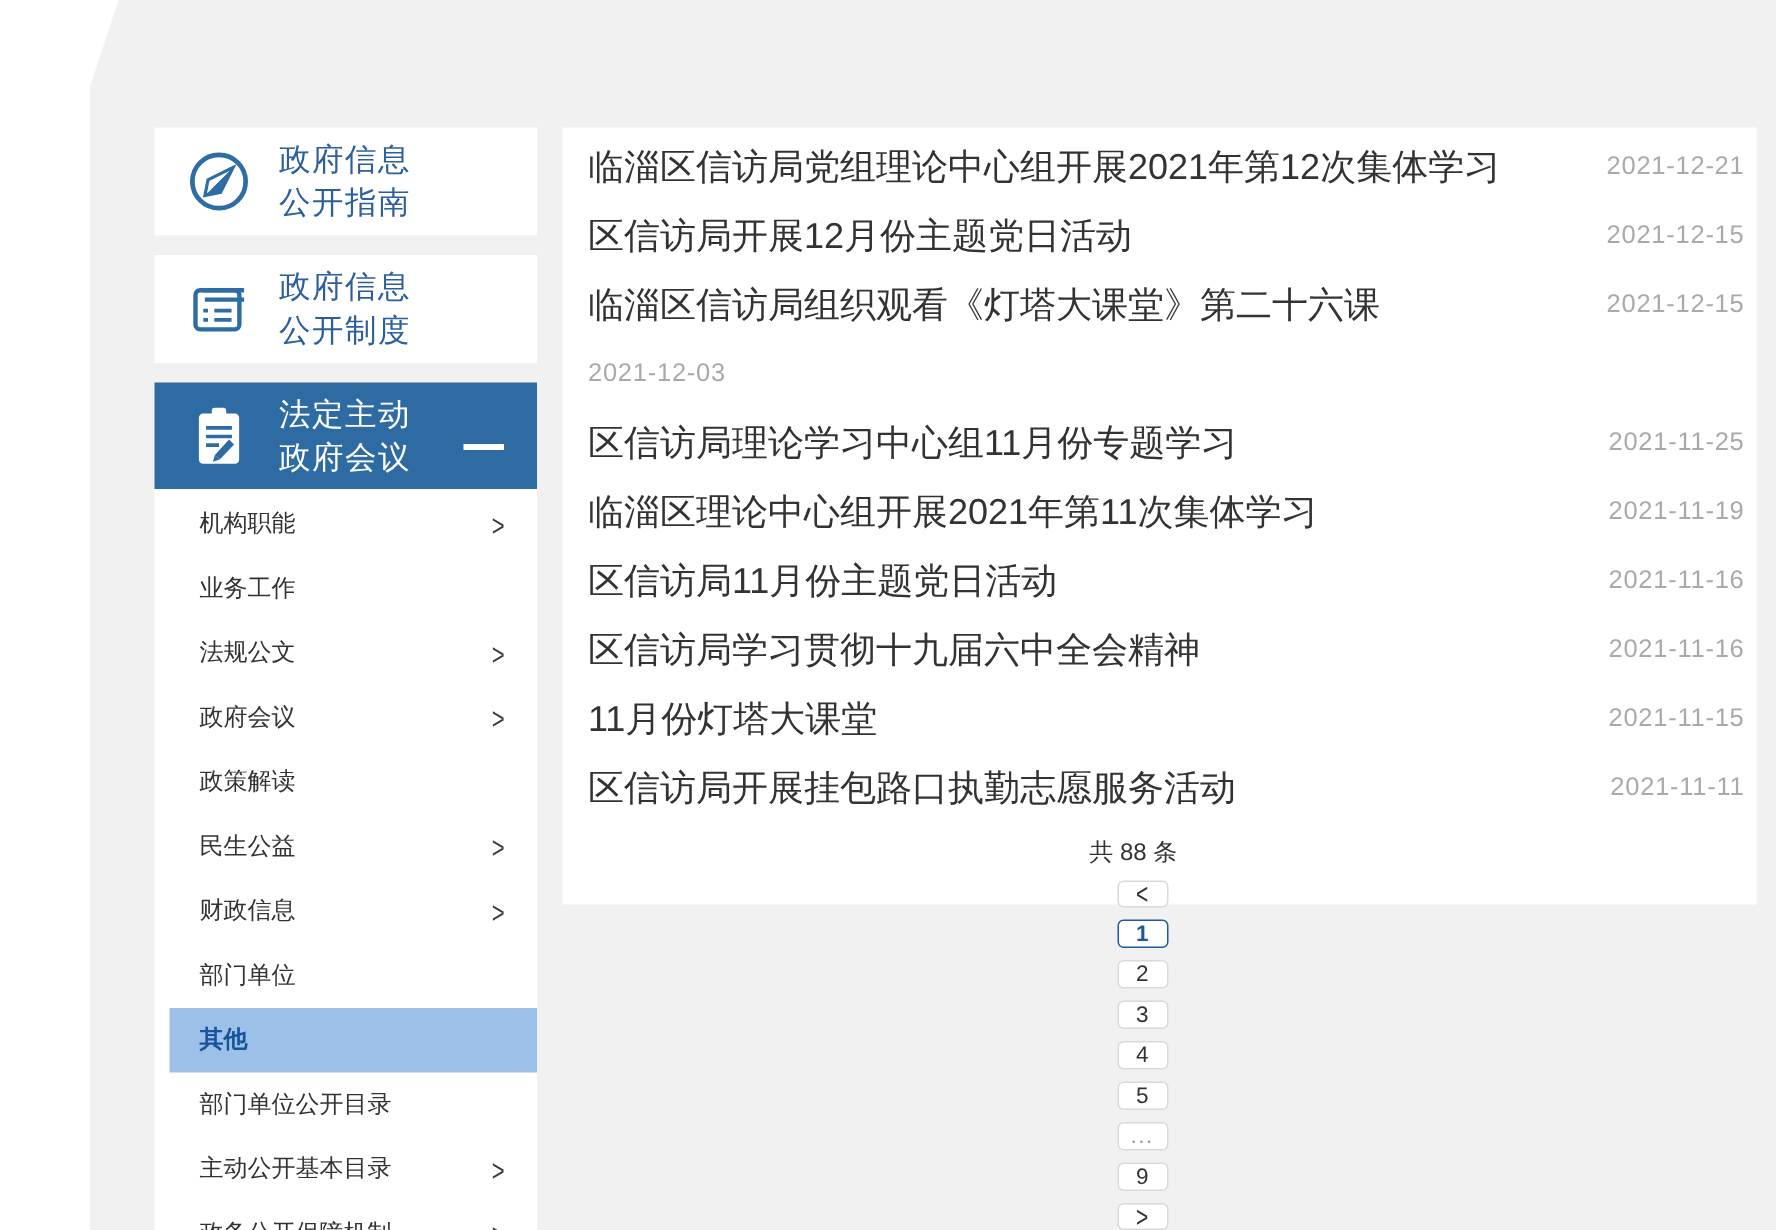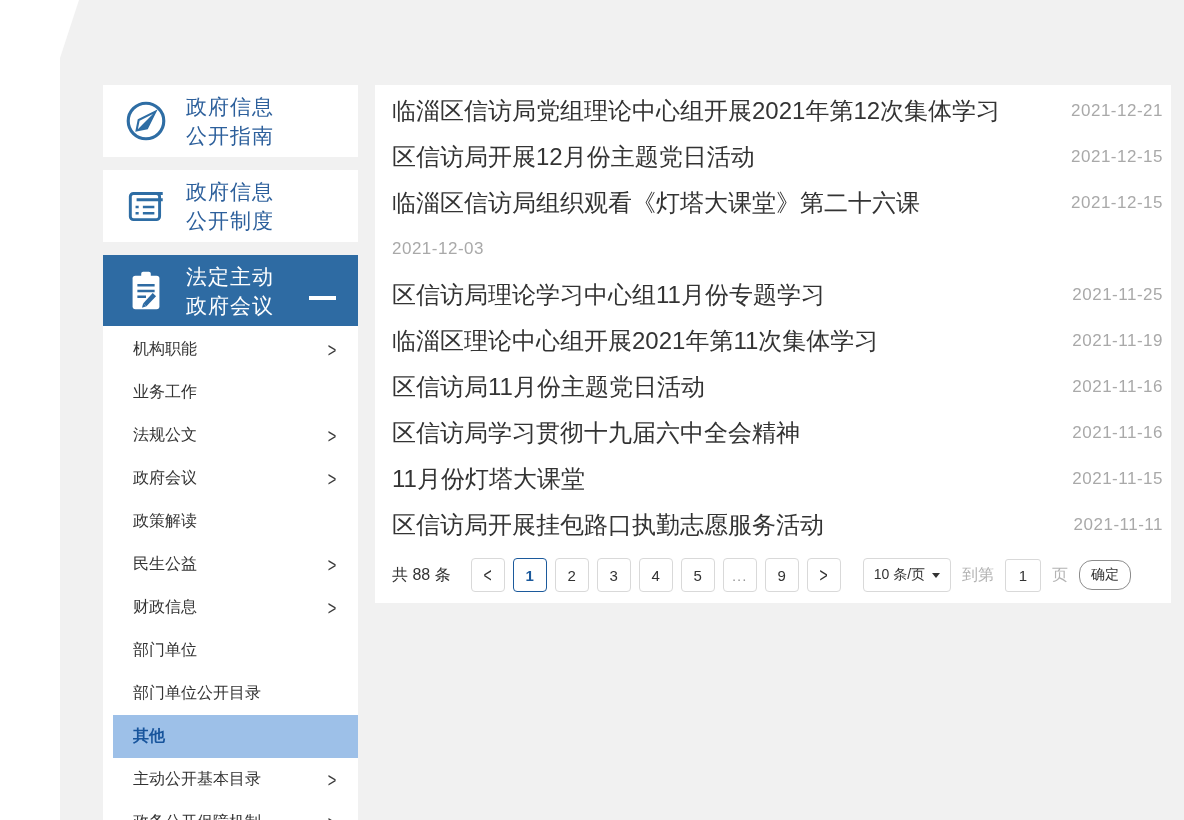--- a/index.html
+++ b/index.html
@@ -42,21 +42,21 @@
     background:#ffffff; padding-top:3px;
   }
   .article-row {
     height:46px; display:flex; align-items:center; justify-content:space-between;
     padding:0 8px 0 17px; cursor:pointer;
   }
   .article-title { font-size:24px; color:#333333; white-space:nowrap; }
   .article-date { font-size:17px; color:#a9a9a9; letter-spacing:0.5px; }
 
   
-  .pager { display:flex; align-items:center; gap:8px; margin-top:10px; padding:0 40px 0 17px; height:34px; }
+  .pager { display:flex; align-items:center; gap:8px; margin-top:10px; padding:0 40px 0 17px; height:34px;flex-direction:column; }
   .total { font-size:16px; color:#333333; margin-right:12px; white-space:nowrap; }
   .pbtn {
     min-width:34px; height:34px; padding:0 6px; border:1px solid #d9d9d9; border-radius:4px;
     background:#ffffff; display:flex; align-items:center; justify-content:center;
     font-size:15px; color:#333333; cursor:pointer;
   }
   .pbtn.chev { font-size:14px; transform-origin:center; }
   .pbtn.chev span { transform:scale(1.0,1.4); display:inline-block; }
   .pbtn.active { border-color:#1c5a9c; color:#1c5a9c; font-weight:bold; }
   .pbtn.ellipsis { color:#999999; letter-spacing:1px; }
@@ -166,27 +166,27 @@
         <div class="menu-item">
           <span>财政信息</span>
           <span class="arrow">&gt;</span>
         </div>
 
         <div class="menu-item">
           <span>部门单位</span>
           <span class="arrow"></span>
         </div>
 
-        <div class="menu-item">
-          <span>部门单位公开目录</span>
-          <span class="arrow"></span>
-        </div>
-
         <div class="menu-item active">
           <span>其他</span>
+          <span class="arrow"></span>
+        </div>
+
+        <div class="menu-item">
+          <span>部门单位公开目录</span>
           <span class="arrow"></span>
         </div>
 
         <div class="menu-item">
           <span>主动公开基本目录</span>
           <span class="arrow">&gt;</span>
         </div>
 
         <div class="menu-item">
           <span>政务公开保障机制</span>

